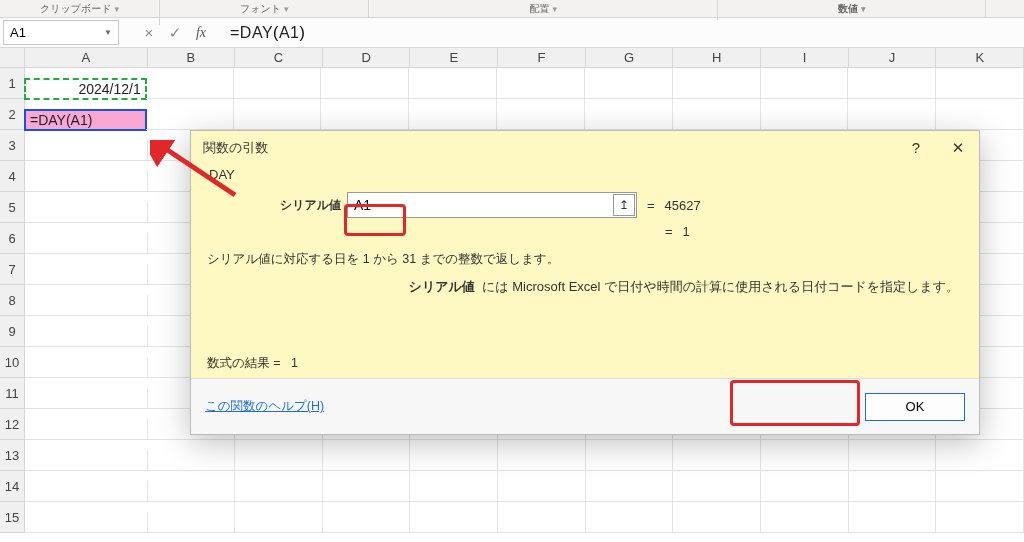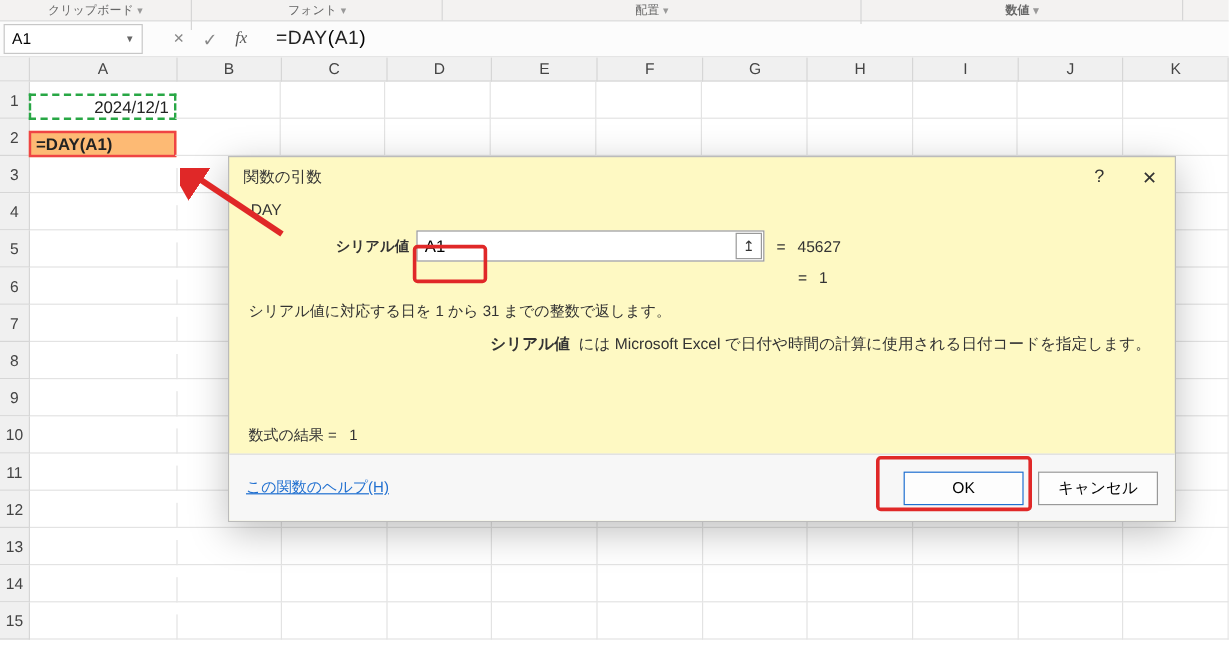--- a/index.html
+++ b/index.html
@@ -72,24 +72,23 @@
   .cell-row { display:flex; height:31px; }
   .cell { width:88px; border-right:1px solid #e3e3e3; border-bottom:1px solid #e3e3e3; font-size:14px; color:#222; display:flex; align-items:center; padding:0 4px; }
   .cell.colA { width:123px;margin-top:10px; }
 
   .cell-a1 {
     justify-content: flex-end;
     border: 2px dashed #28a745;
     margin: -1px;
   }
   .cell-a2 {
-    background: #fdba74;
-    border: 2px solid #ef4444;
+    background: #f9a8d4;
+    border: 2px solid #1d4ed8;
     margin: -1px;
-    font-weight: bold;
   }
 
   
   .dialog {
     position: absolute;
     left: 190px; top: 82px;
     width: 790px; height: 305px;
     background: #fef9c3;
     border: 1px solid #bbb;
     box-shadow: 0 8px 30px rgba(0,0,0,0.25);
@@ -448,21 +447,20 @@
         <span class="bold">シリアル値</span>&nbsp;&nbsp;<span>には Microsoft Excel で日付や時間の計算に使用される日付コードを指定します。</span>
       </div>
     </div>
     <div class="formula-result">
       <span>数式の結果 = </span>&nbsp;&nbsp;<span>1</span>
     </div>
     <div class="dlg-footer">
       <span class="help-link">この関数のヘルプ(H)</span>
       <div class="dlg-btns">
         <button class="dlg-btn ok">OK</button>
-        <button class="dlg-btn">キャンセル</button>
       </div>
     </div>
   </div>
 
   <div class="anno-red anno-input"></div>
   <div class="anno-red anno-ok"></div>
   <div class="arrow">
     <svg viewBox="0 0 90 60">
       <defs>
         <marker id="ah" markerWidth="8" markerHeight="8" refX="2" refY="4" orient="auto">

